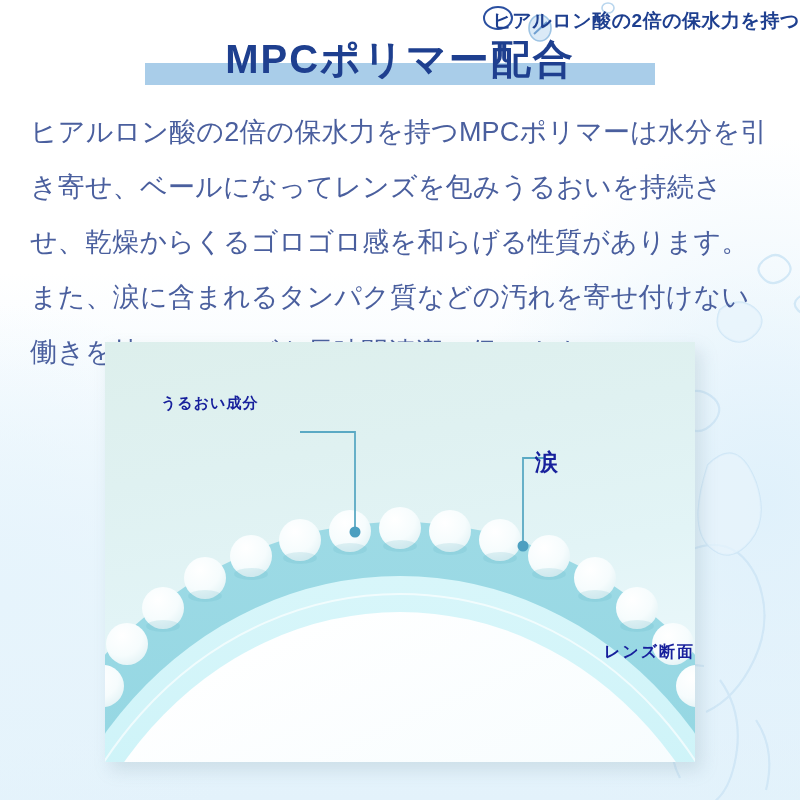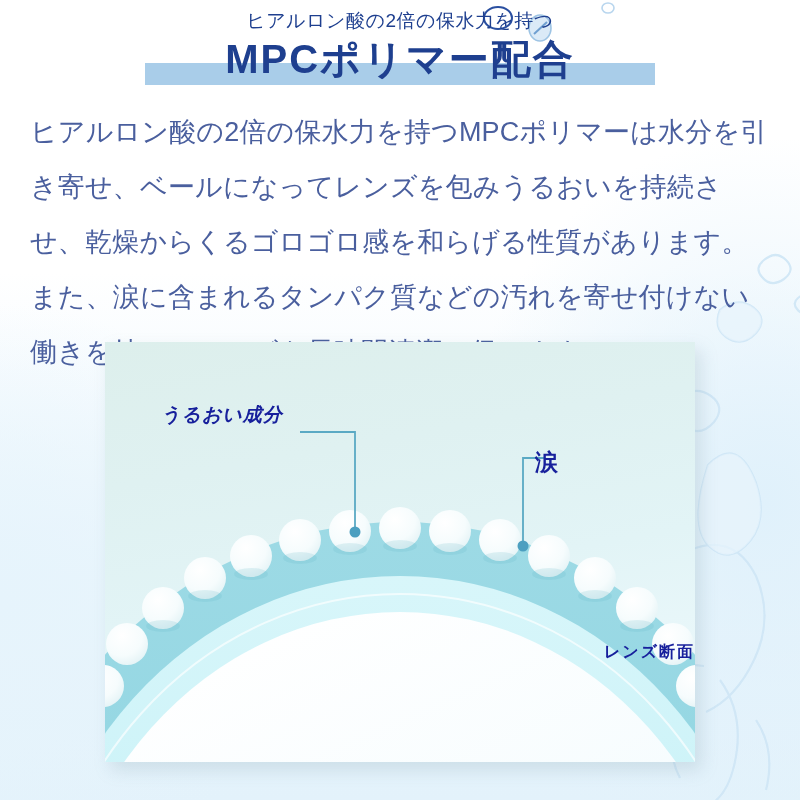--- a/index.html
+++ b/index.html
@@ -27,22 +27,22 @@
     background:radial-gradient(ellipse at 90% 55%, #e0f1fb 0%, rgba(224,241,251,0) 72%);
     pointer-events:none;
   }
   #splash { position:absolute; right:-10px; top:250px; width:240px; height:560px; opacity:.95; }
   #bubbles-top { position:absolute; right:120px; top:0px; width:200px; height:110px; }
 
   
   #header { position:absolute; left:0; top:0; width:800px; height:100px; }
   #kicker {
     position:absolute; left:0; top:8px; width:800px;
-    text-align:center;
-    font-size:19px; font-weight:400; letter-spacing:.5px;
+    text-align:right;
+    font-size:19px; font-weight:700; letter-spacing:.5px;
     color:#1e3f8f;
     white-space:nowrap;
   }
   #title-wrap { position:absolute; left:0; top:33px; width:800px; height:62px; }
   #title-bar {
     position:absolute; left:145px; top:30px; width:510px; height:22px;
     background:#a9cde9;
   }
   #title {
     position:absolute; left:0; top:0; width:800px;
@@ -72,21 +72,21 @@
     overflow:hidden;
   }
   #lens-svg { position:absolute; left:0; top:0; width:590px; height:420px; }
 
   .diagram-label {
     position:absolute;
     color:#17209c;
     font-weight:bold;
     white-space:nowrap;
   }
-  #label-moisture { left:56px; top:60px; font-size:19px; letter-spacing:1px;font-style:italic; }
+  #label-moisture { left:56px; top:52px; font-size:15px; letter-spacing:1px; }
   #label-tear     { left:430px; top:105px; font-size:23px; letter-spacing:1px; }
   #label-section  { left:0; top:300px; width:590px; text-align:right; font-size:16px; letter-spacing:2px; }
 </style>
 </head>
 <body>
 
 <div id="page">
 
   <div class="bg-wash-left"></div>
   <div class="bg-wash-right"></div>

